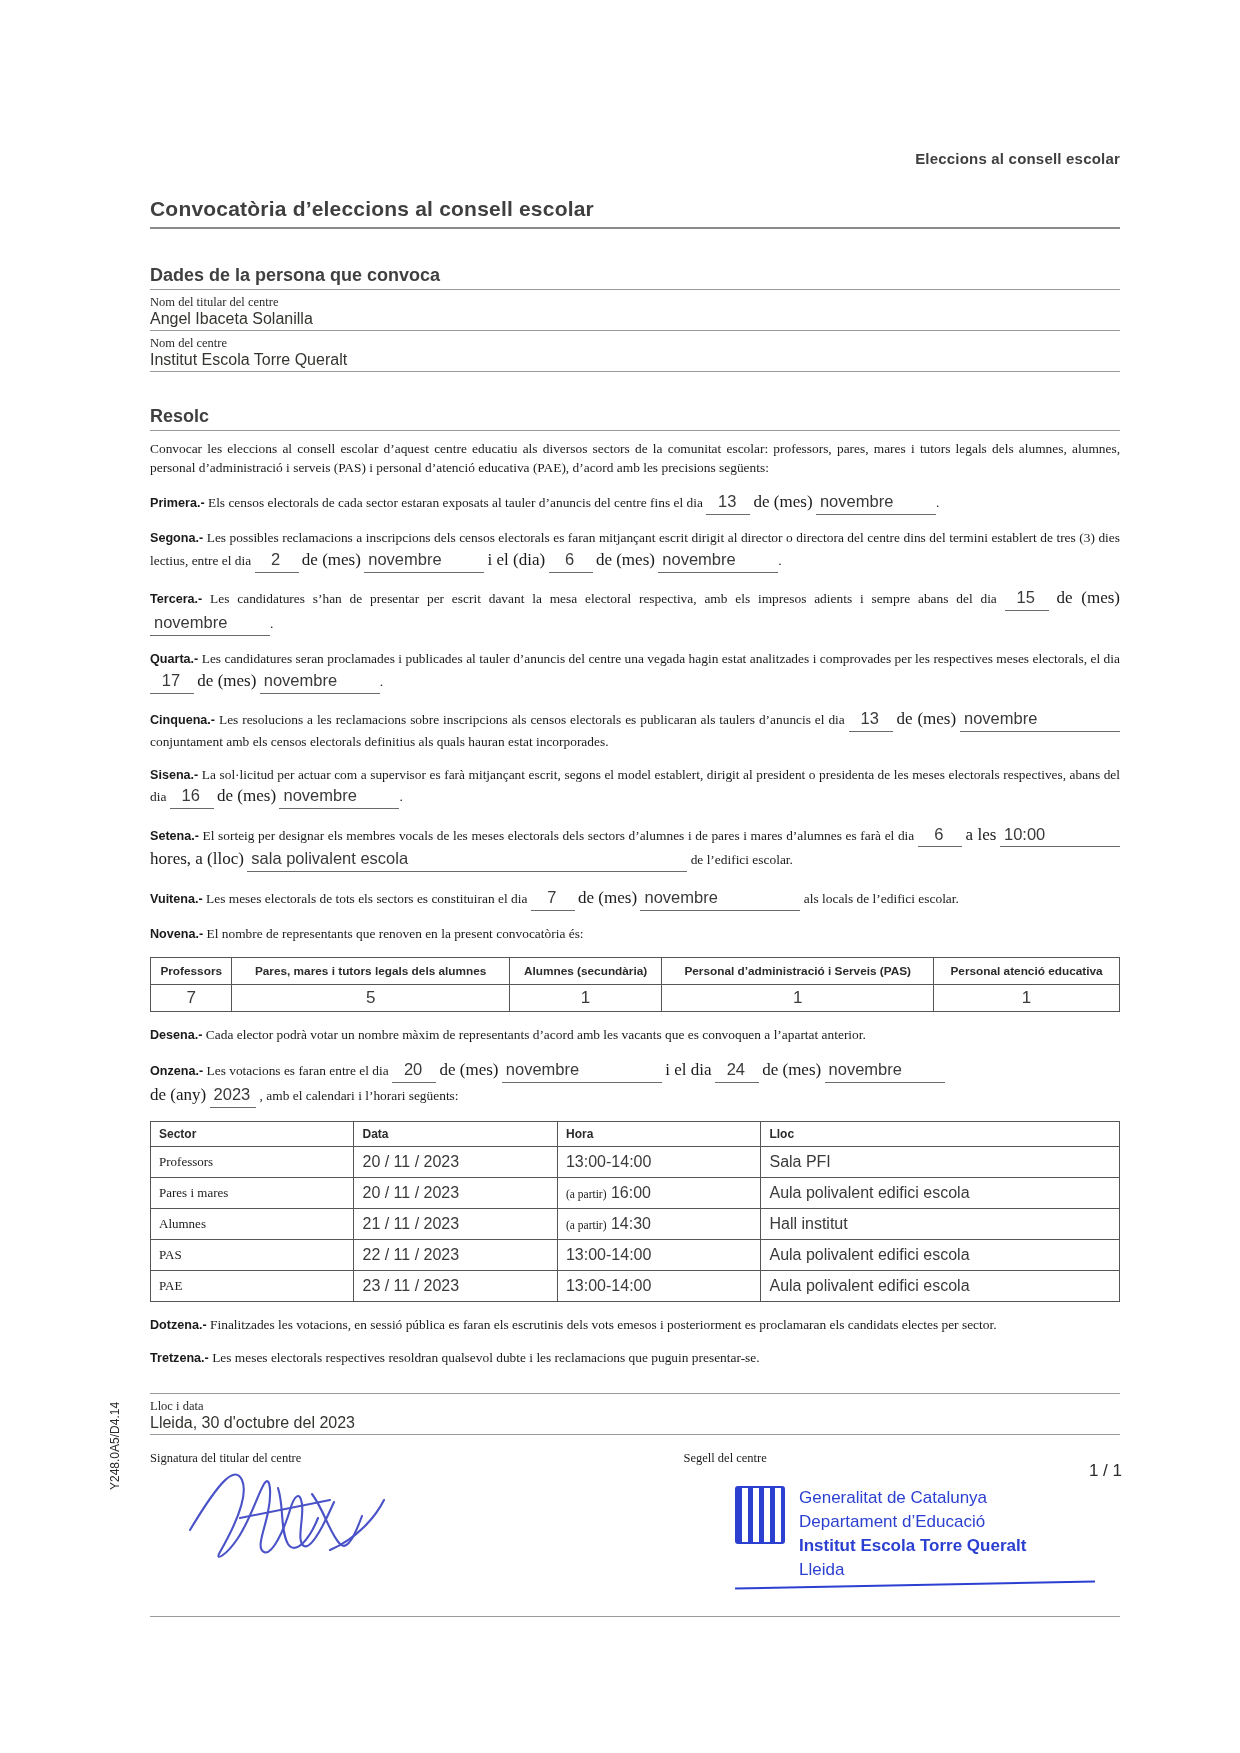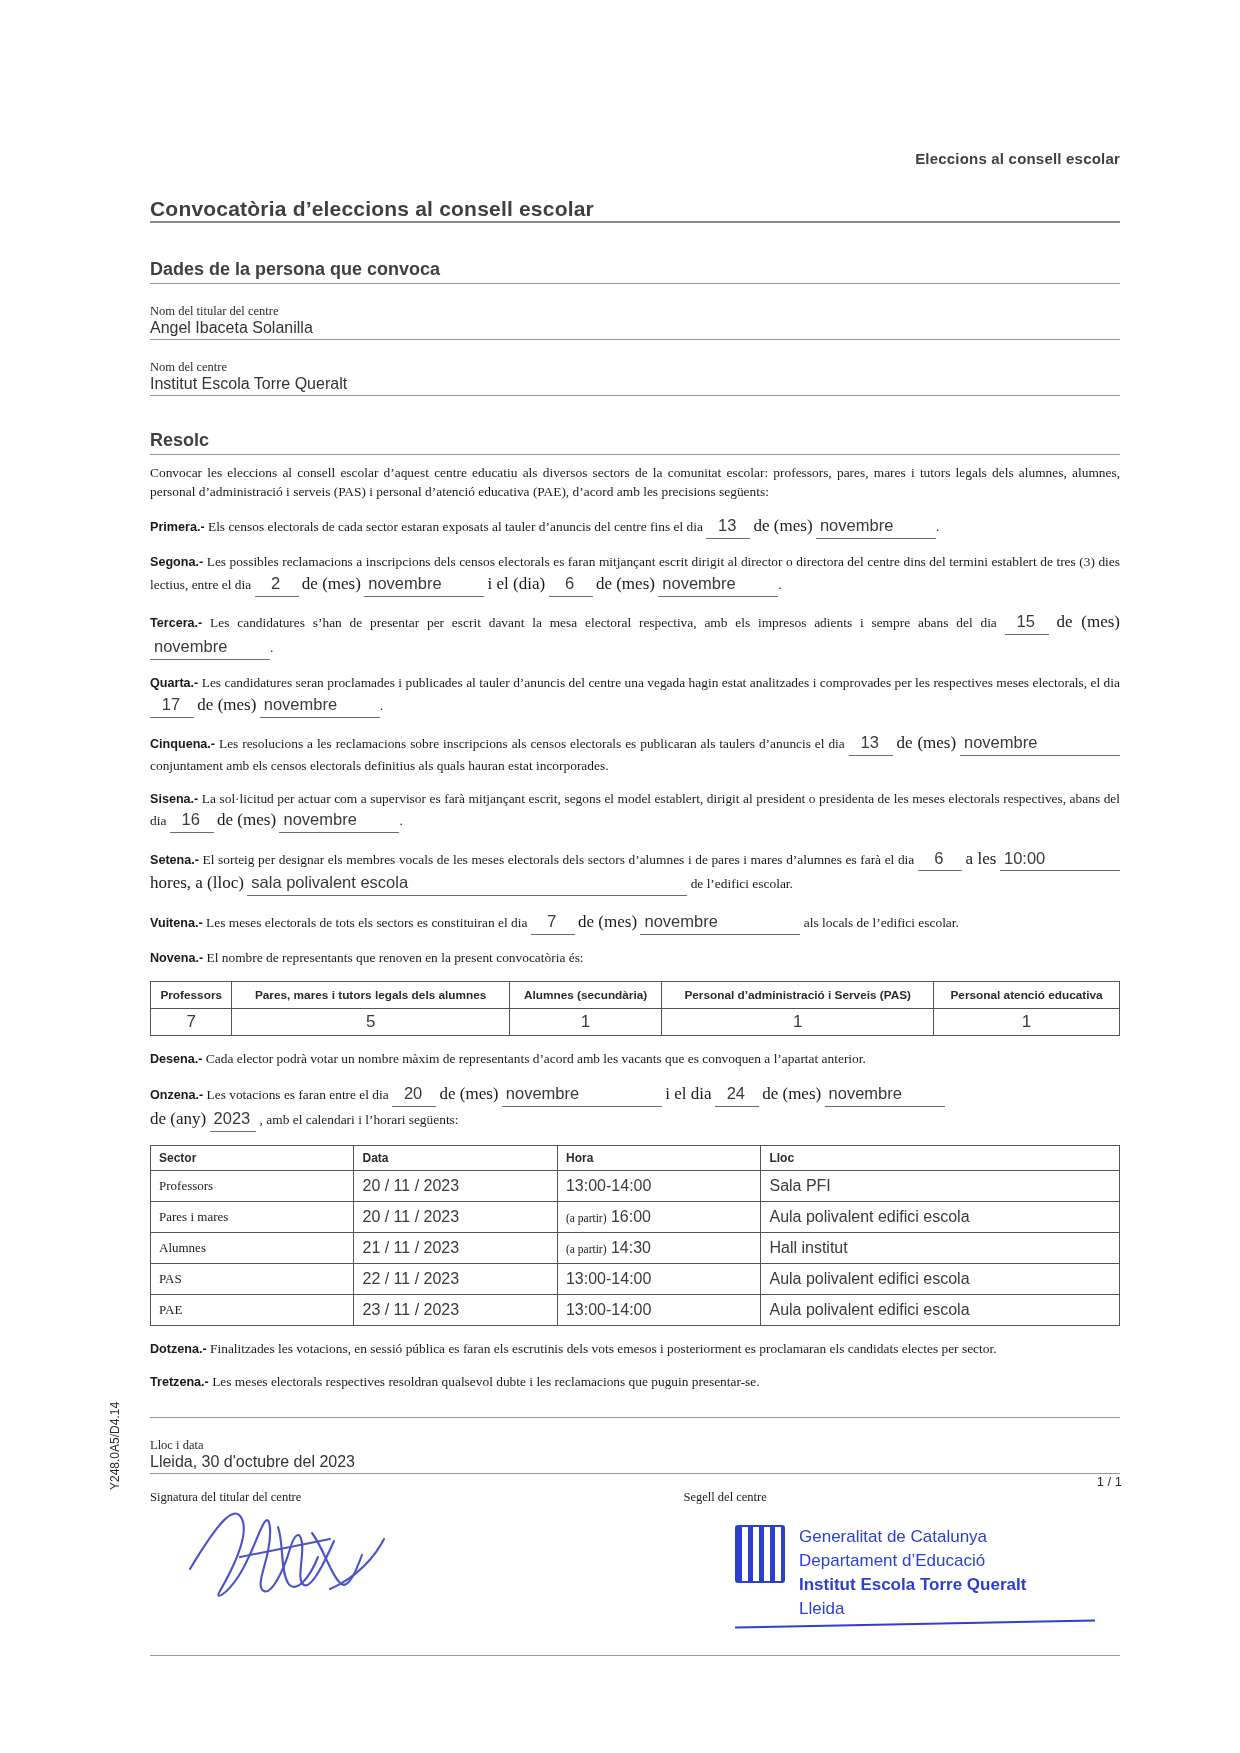--- a/index.html
+++ b/index.html
@@ -29,20 +29,21 @@
     color: #3f3f3f;
     margin-bottom: 30px;
     letter-spacing: .2px;
   }
   .doc-title {
     font-family: "Liberation Sans", sans-serif;
     font-size: 21px;
     font-weight: bold;
     color: #3f3f3f;
     letter-spacing: .2px;
+    padding-bottom: 6px;
   }
   .rule-thick {
     border-bottom: 2.5px solid #8a8a8a;
     margin-bottom: 36px;
   }
   .section-title {
     font-family: "Liberation Sans", sans-serif;
     font-size: 18px;
     font-weight: bold;
     color: #3f3f3f;
@@ -50,21 +51,21 @@
   }
   .rule-med {
     border-bottom: 1.6px solid #9a9a9a;
   }
   .rule-thin {
     border-bottom: 1px solid #9a9a9a;
   }
   .field-label {
     font-size: 12.5px;
     color: #2a2a2a;
-    margin-top: 20px;
+    margin-top: 5px;
     font-family: "Liberation Serif", serif;
   }
   .field-value {
     font-family: "Liberation Sans", sans-serif;
     font-size: 16px;
     color: #33352f;
     padding-bottom: 2px;
   }
   .block-gap { height: 34px; }
 
@@ -194,23 +195,23 @@
     font-family: "Liberation Sans", sans-serif;
     font-size: 12px;
     color: #2a2a2a;
     transform: rotate(-90deg);
     transform-origin: left top;
     white-space: nowrap;
   }
   .pagenum {
     position: absolute;
     right: 118px;
-    bottom: 92px;
-    font-family: "Liberation Sans", sans-serif;
-    font-size: 13px;
+    bottom: 100px;
+    font-family: "Liberation Sans", sans-serif;
+    font-size: 17px;
     color: #2b2b2b;
   }
 </style>
 </head>
 <body>
 
 <div class="page">
 
   <div class="doc-header">Eleccions al consell escolar</div>
 

